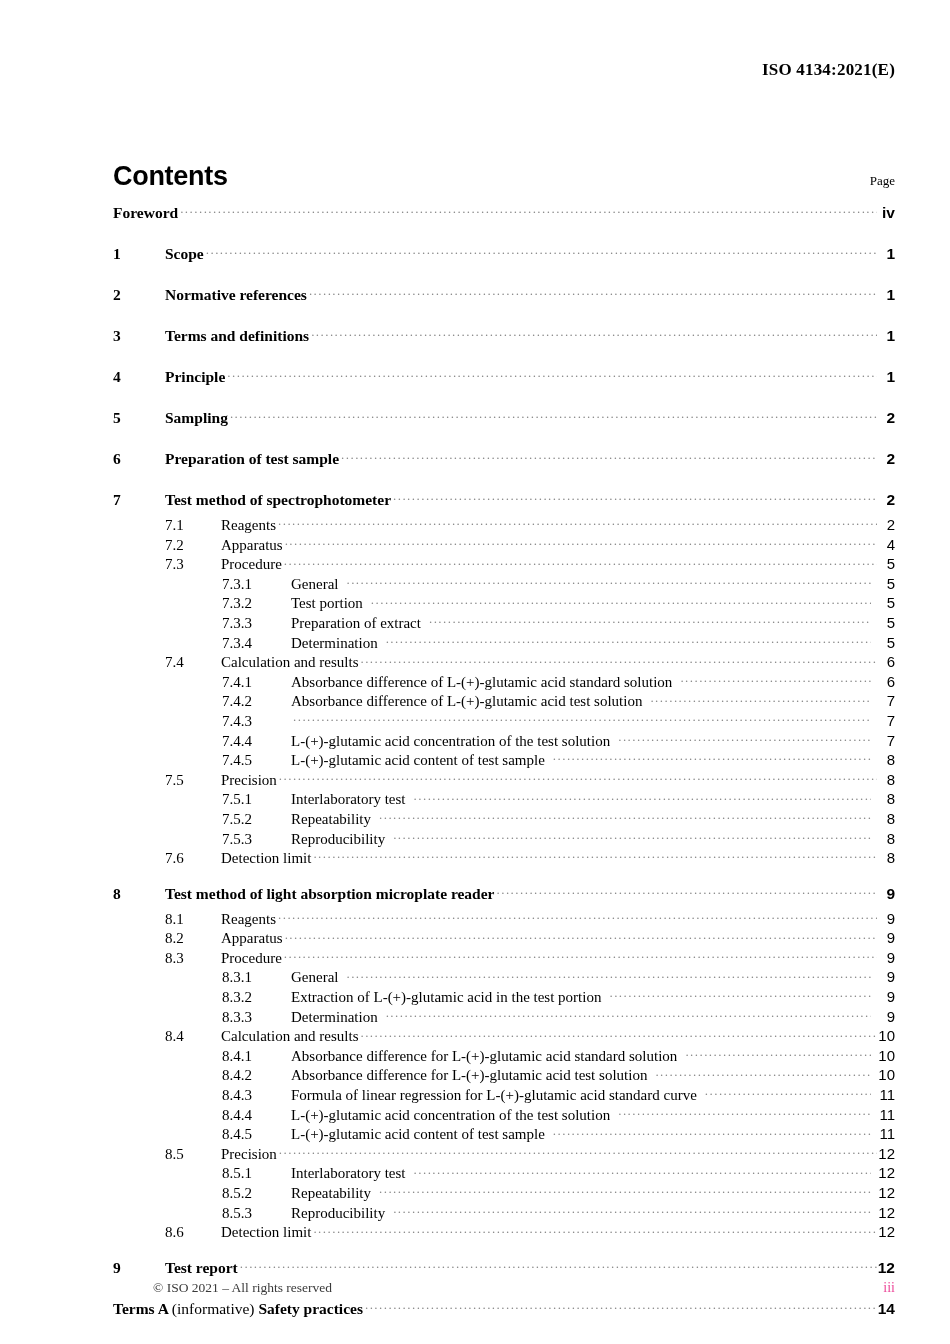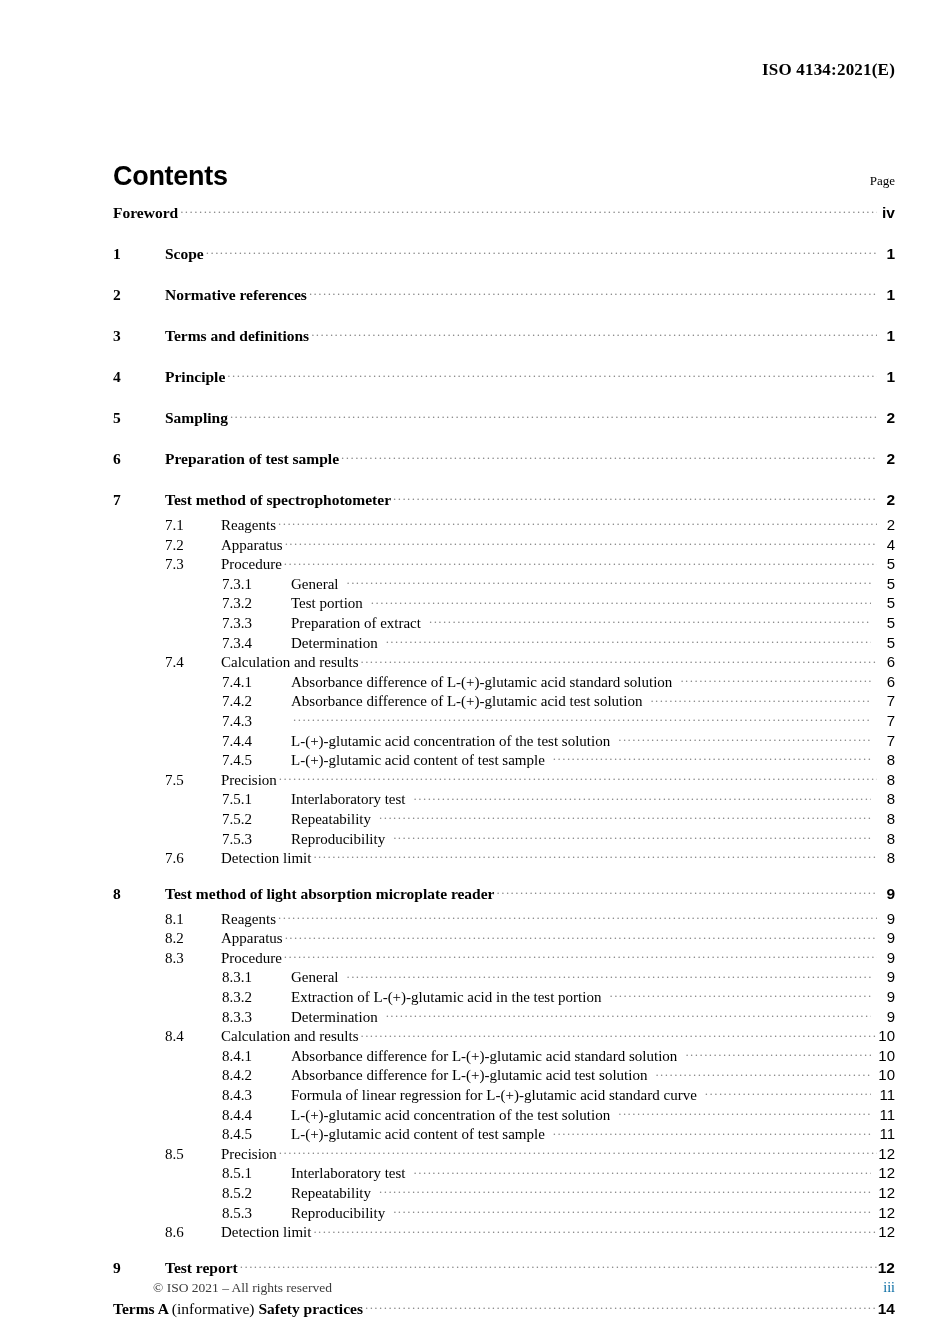--- a/index.html
+++ b/index.html
@@ -162,21 +162,21 @@
     display: flex;
     align-items: baseline;
     justify-content: space-between;
     font-family: "Liberation Serif", "DejaVu Serif", serif;
     font-size: 13.5px;
     color: #3a3a3a;
     margin-left: 40px;
   }
   .footer .folio {
     font-size: 14px;
-    color: #0369a1;
+    color: #ec4899;
   }
 </style>
 </head>
 <body>
 
 <div class="page">
 
   <div class="doc-header">ISO 4134:2021(E)</div>
 
   <div class="title-row">

